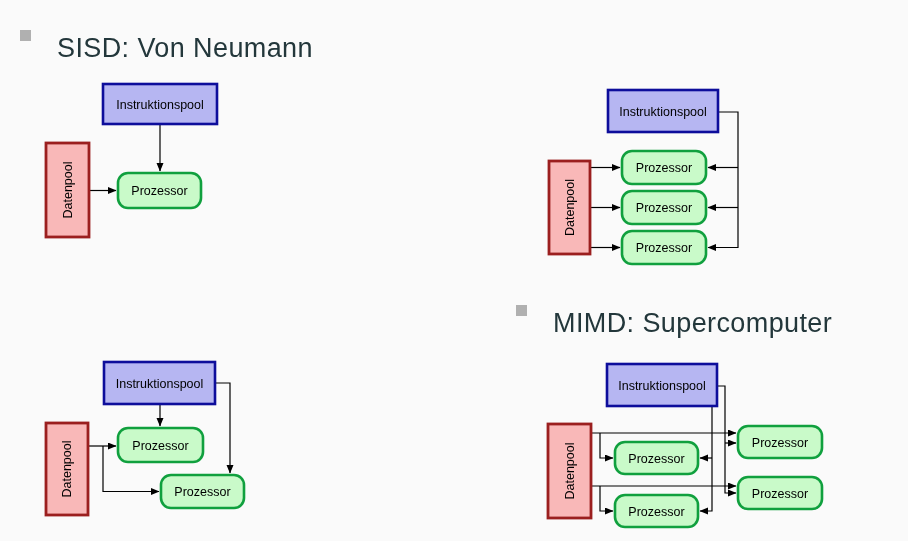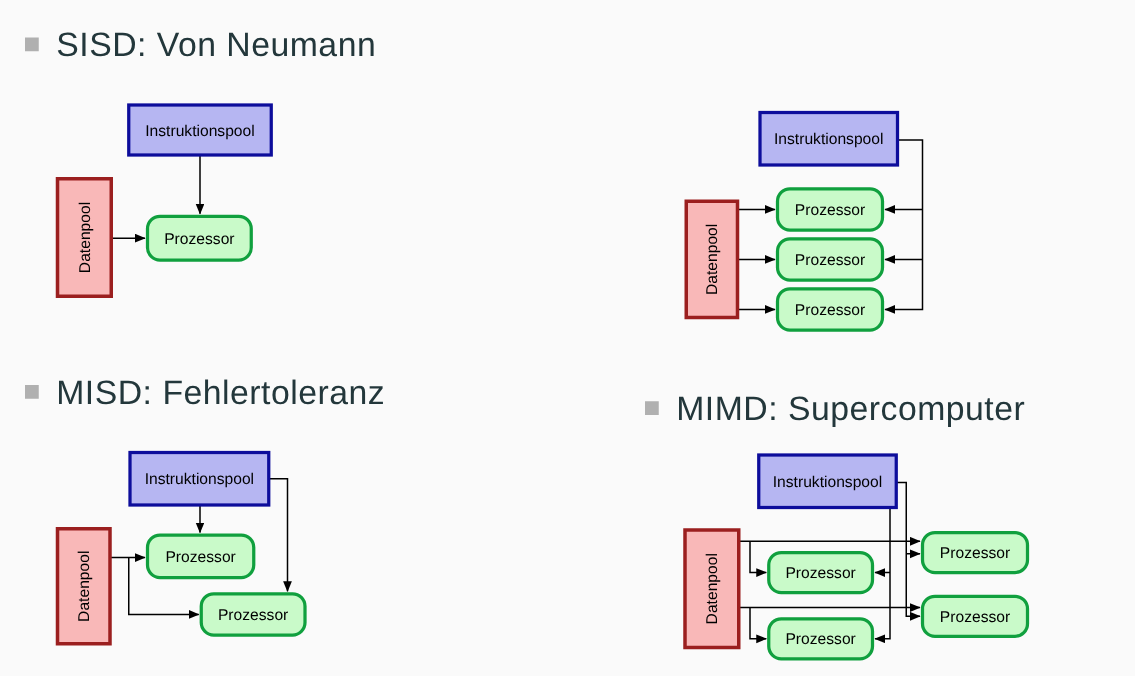--- a/index.html
+++ b/index.html
@@ -13,21 +13,21 @@
   .sec-title{
     position:absolute;
     display:flex;align-items:flex-start;gap:14px;
   }
   .bullet{
     width:11px;height:11px;
     background:var(--bullet,#b0b0b0);
     margin-top:8px;flex:0 0 auto;
   }
   .sec-title h2{
-    margin:0;
+    margin:12px;
     font-size:27px;line-height:1.05;
     font-weight:400;letter-spacing:0.4px;
     color:var(--title-text,#23373b);
     white-space:nowrap;
   }
   svg.diagram{position:absolute;display:block;}
   .wire{
     fill:none;
     stroke:var(--wire,#000);
     stroke-width:1.2;
@@ -57,25 +57,21 @@
 </style>
 </head>
 <body>
 
 <div class="slide">
 
   <div class="sec-title" style="left:20px;top:22px">
     <span class="bullet"></span>
     <h2>SISD: Von Neumann</h2>
   </div>
-  <div class="sec-title" style="left:20px;top:300px">
-    <span class="bullet"></span>
-    <h2>MISD: Fehlertoleranz</h2>
-  </div>
-  <div class="sec-title" style="left:516px;top:313px">
+  <div class="sec-title" style="left:516px;top:297px">
     <span class="bullet"></span>
     <h2>MIMD: Supercomputer</h2>
   </div>
 
   <svg class="diagram" style="left:0;top:60px" width="454" height="220" viewBox="0 60 454 220">
     <defs>
       <marker id="m1" markerUnits="userSpaceOnUse" markerWidth="10" markerHeight="8" refX="8" refY="3.5" orient="auto">
           <path class="ah" d="M0 0 L8.5 3.5 L0 7 Z"></path>
         </marker>
     </defs>

